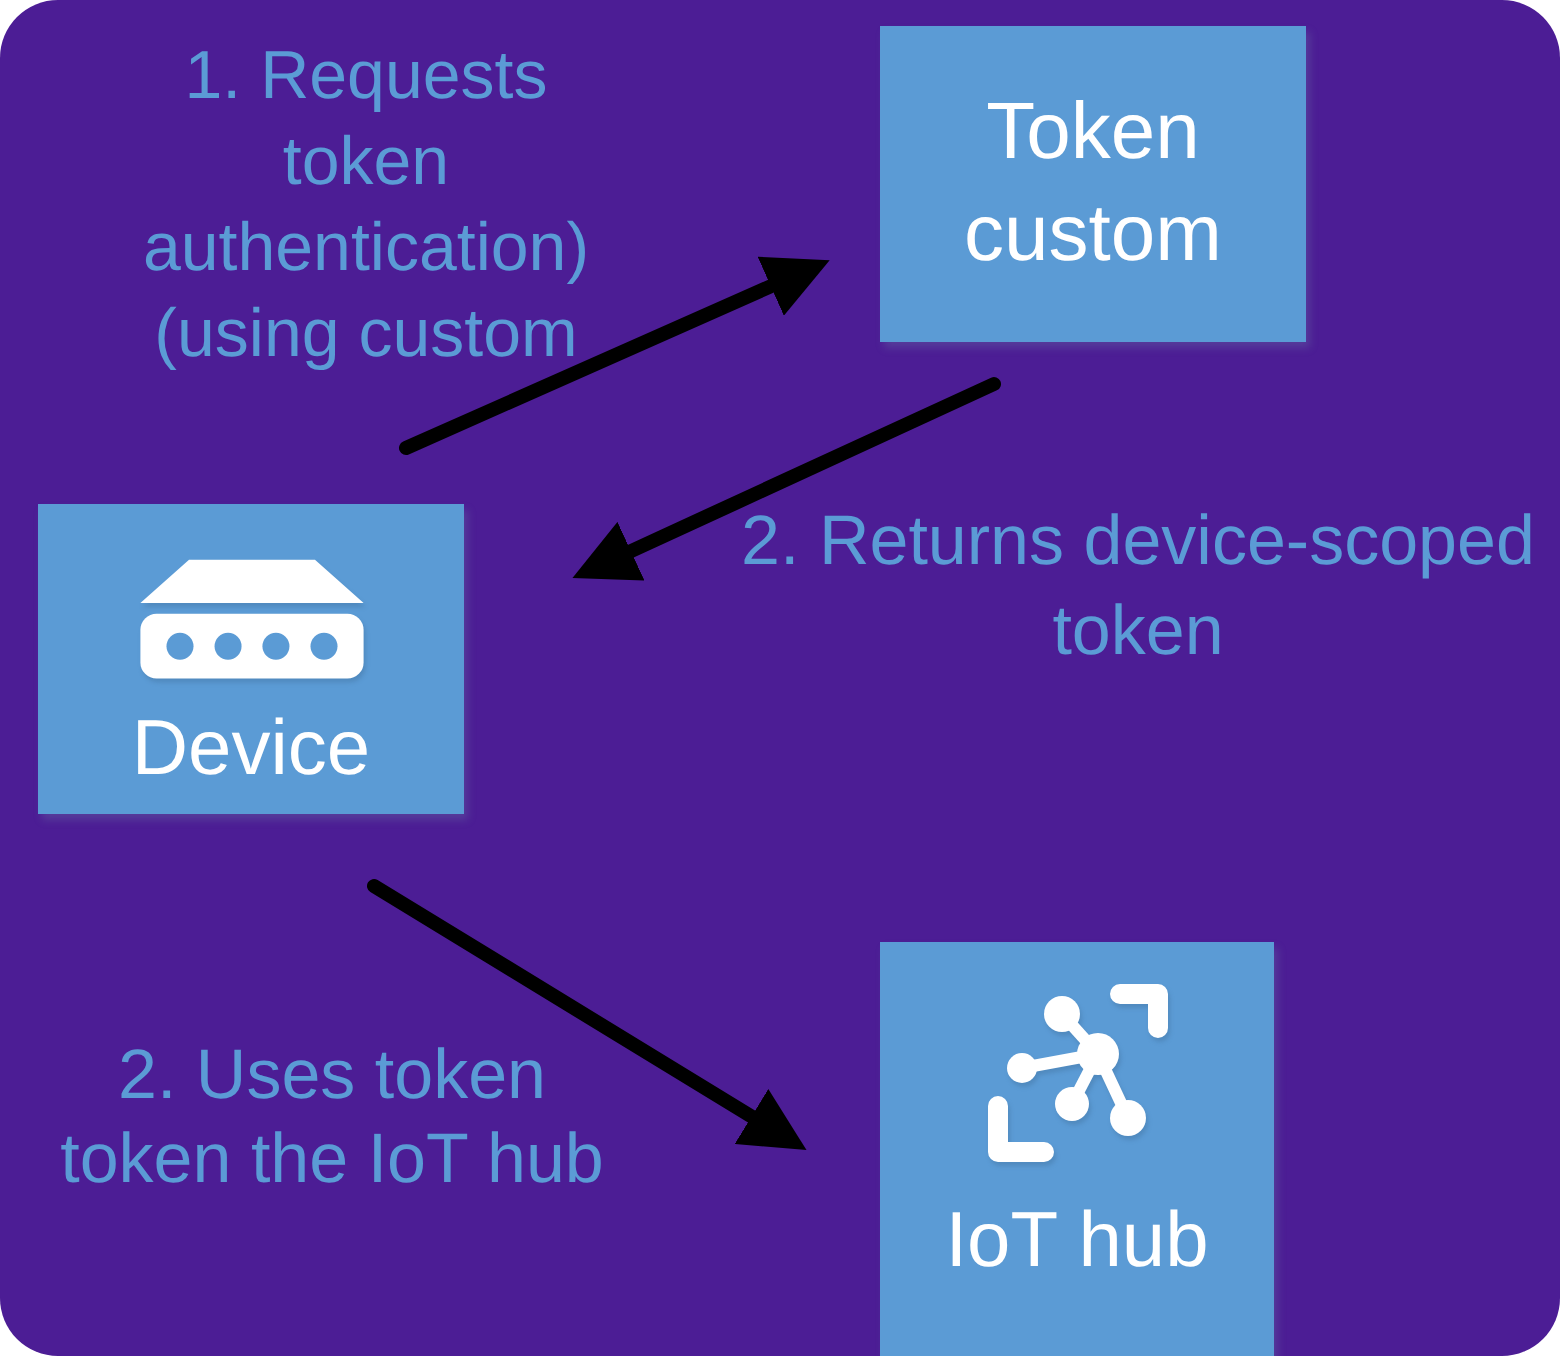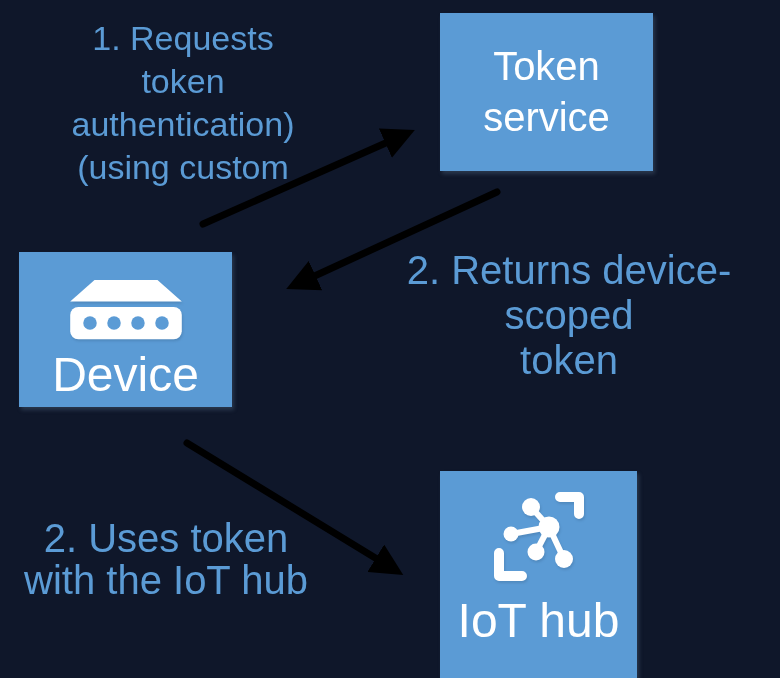--- a/index.html
+++ b/index.html
@@ -5,22 +5,23 @@
   html, body {
     margin: 0;
     padding: 0;
     background: #ffffff;
     font-family: "Liberation Sans", sans-serif;
   }
   .canvas {
     position: relative;
     width: 780px;
     height: 678px;
-    background: #0f172a;
+    background: #4c1d95;
     overflow: hidden;
+    border-radius: 29px;
   }
   .arrows-layer {
     position: absolute;
     left: 0; top: 0;
     z-index: 1;
   }
   .node {
     position: absolute;
     background: #5b9bd5;
     color: #ffffff;
@@ -45,36 +46,36 @@
     left: 440px; top: 471px;
     width: 197px; height: 245px;
     padding-top: 18px;
   }
   .node-line {
     font-size: 40px;
     line-height: 51px;
     white-space: nowrap;
   }
   .node-caption {
-    font-size: 48px;
+    font-size: 39px;
     line-height: 44px;
     margin-top: 6px;
     white-space: nowrap;
   }
   .node-iot .node-caption { margin-top: 10px; }
   .icon-svg {
     display: block;
     filter: drop-shadow(1px 2px 1px rgba(60, 105, 150, 0.35));
   }
   .step {
     position: absolute;
     color: #5b9bd5;
     text-align: center;
     z-index: 2;
-    font-size: 40px;
+    font-size: 35px;
   }
   .step-1 { left: 8px;   top: 17px;  width: 350px; line-height: 43px; font-size: 34px; }
   .step-2 { left: 360px; top: 248px; width: 418px; line-height: 45px; }
   .step-3 { left: 2px;   top: 517px; width: 328px; line-height: 42px; }
 </style>
 </head>
 <body>
 
 <div class="canvas">
 
@@ -96,26 +97,26 @@
     <div>(using custom</div>
   </div>
 
   <div class="step step-2">
     <div>2. Returns device-scoped</div>
     <div>token</div>
   </div>
 
   <div class="step step-3">
     <div>2. Uses token</div>
-    <div>with the IoT hub</div>
+    <div>token the IoT hub</div>
   </div>
 
   <div class="node node-token">
     <div class="node-line">Token</div>
-    <div class="node-line">service</div>
+    <div class="node-line">custom</div>
   </div>
 
   <div class="node node-device">
     <svg class="icon-svg" width="126" height="73" viewBox="0 0 140 80">
       <polygon points="35,6 105,6 132,30 8,30" fill="#ffffff"></polygon>
       <rect x="8" y="36" width="124" height="36" rx="9" fill="#ffffff"></rect>
       <circle cx="30" cy="54" r="7.5" fill="#5b9bd5"></circle>
       <circle cx="56.7" cy="54" r="7.5" fill="#5b9bd5"></circle>
       <circle cx="83.3" cy="54" r="7.5" fill="#5b9bd5"></circle>
       <circle cx="110" cy="54" r="7.5" fill="#5b9bd5"></circle>

